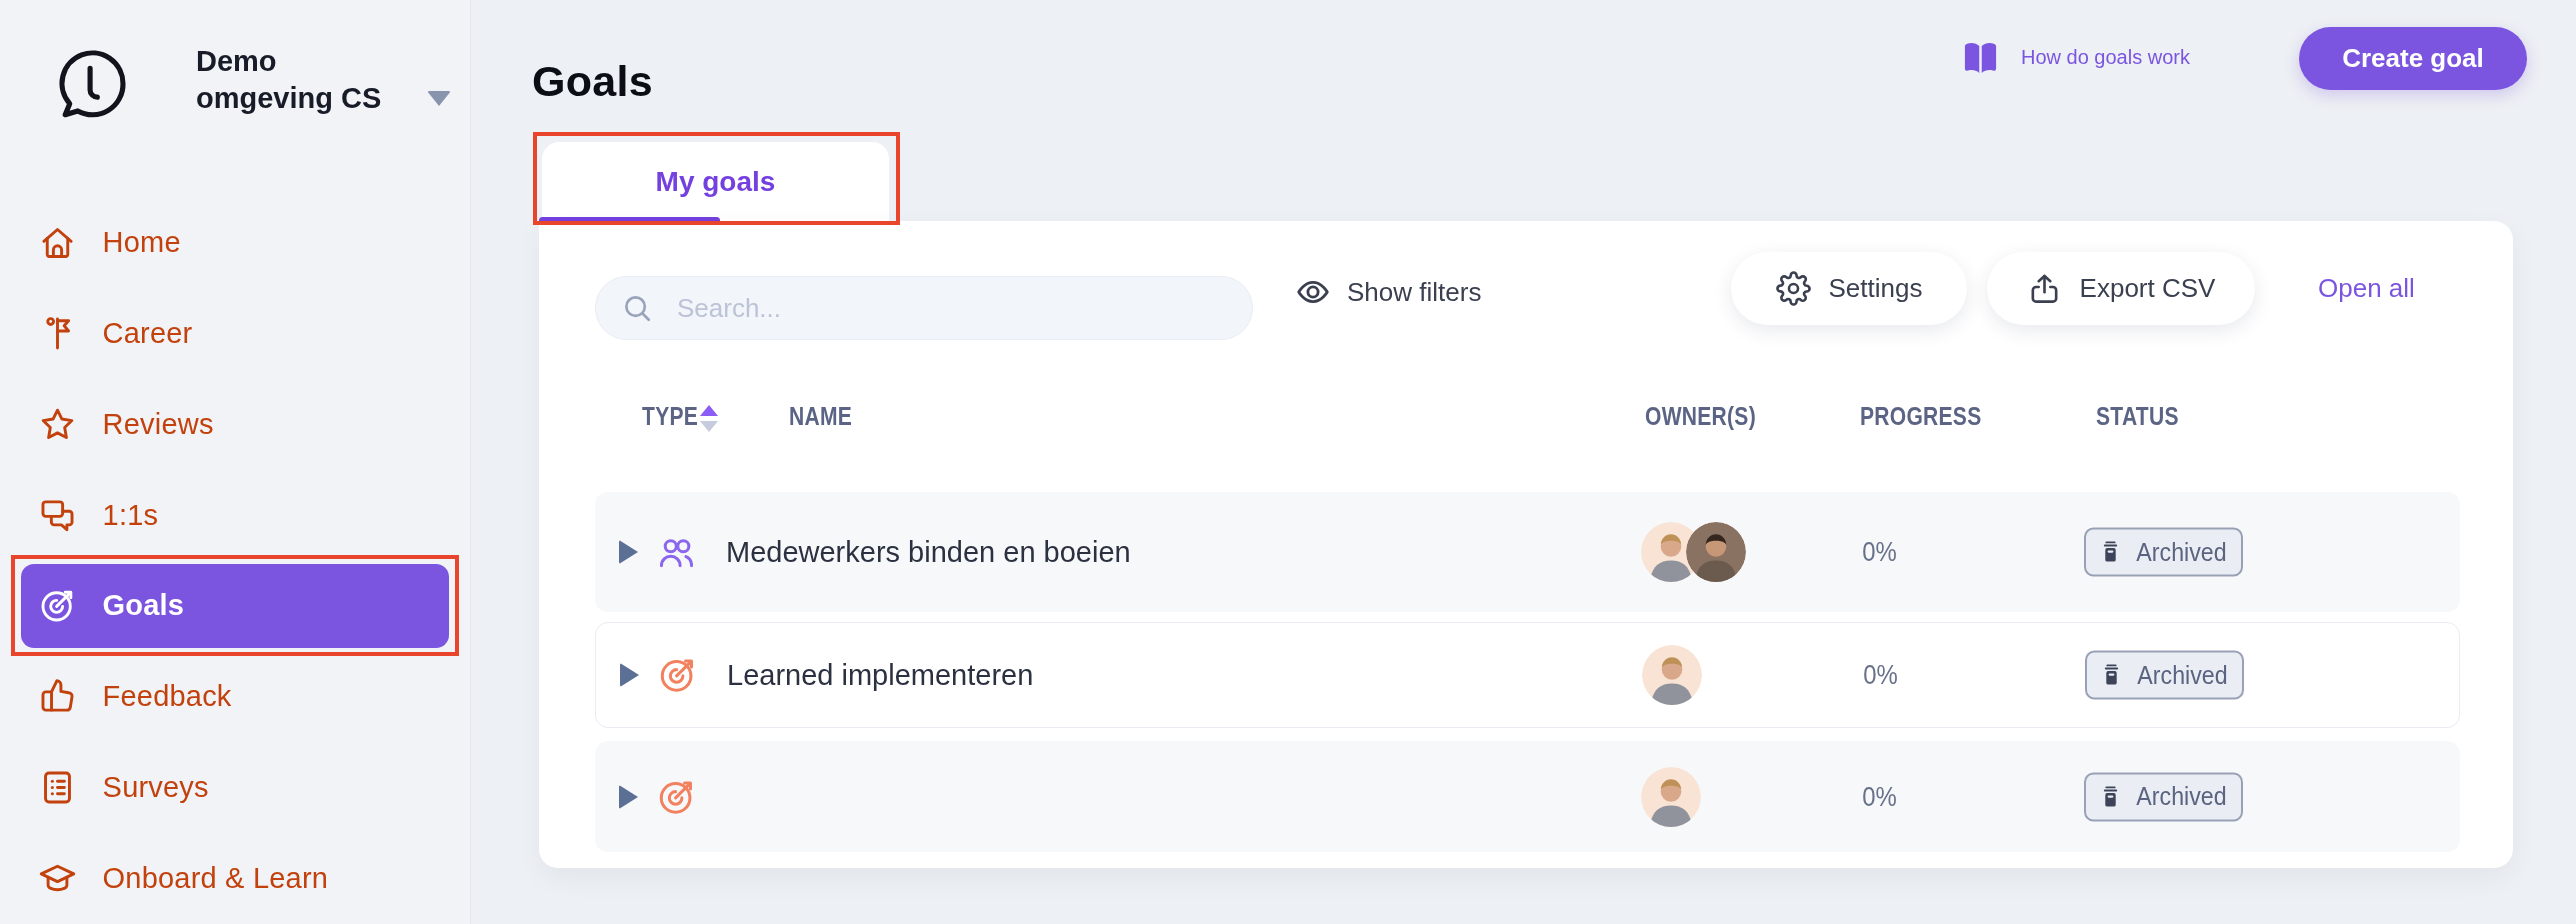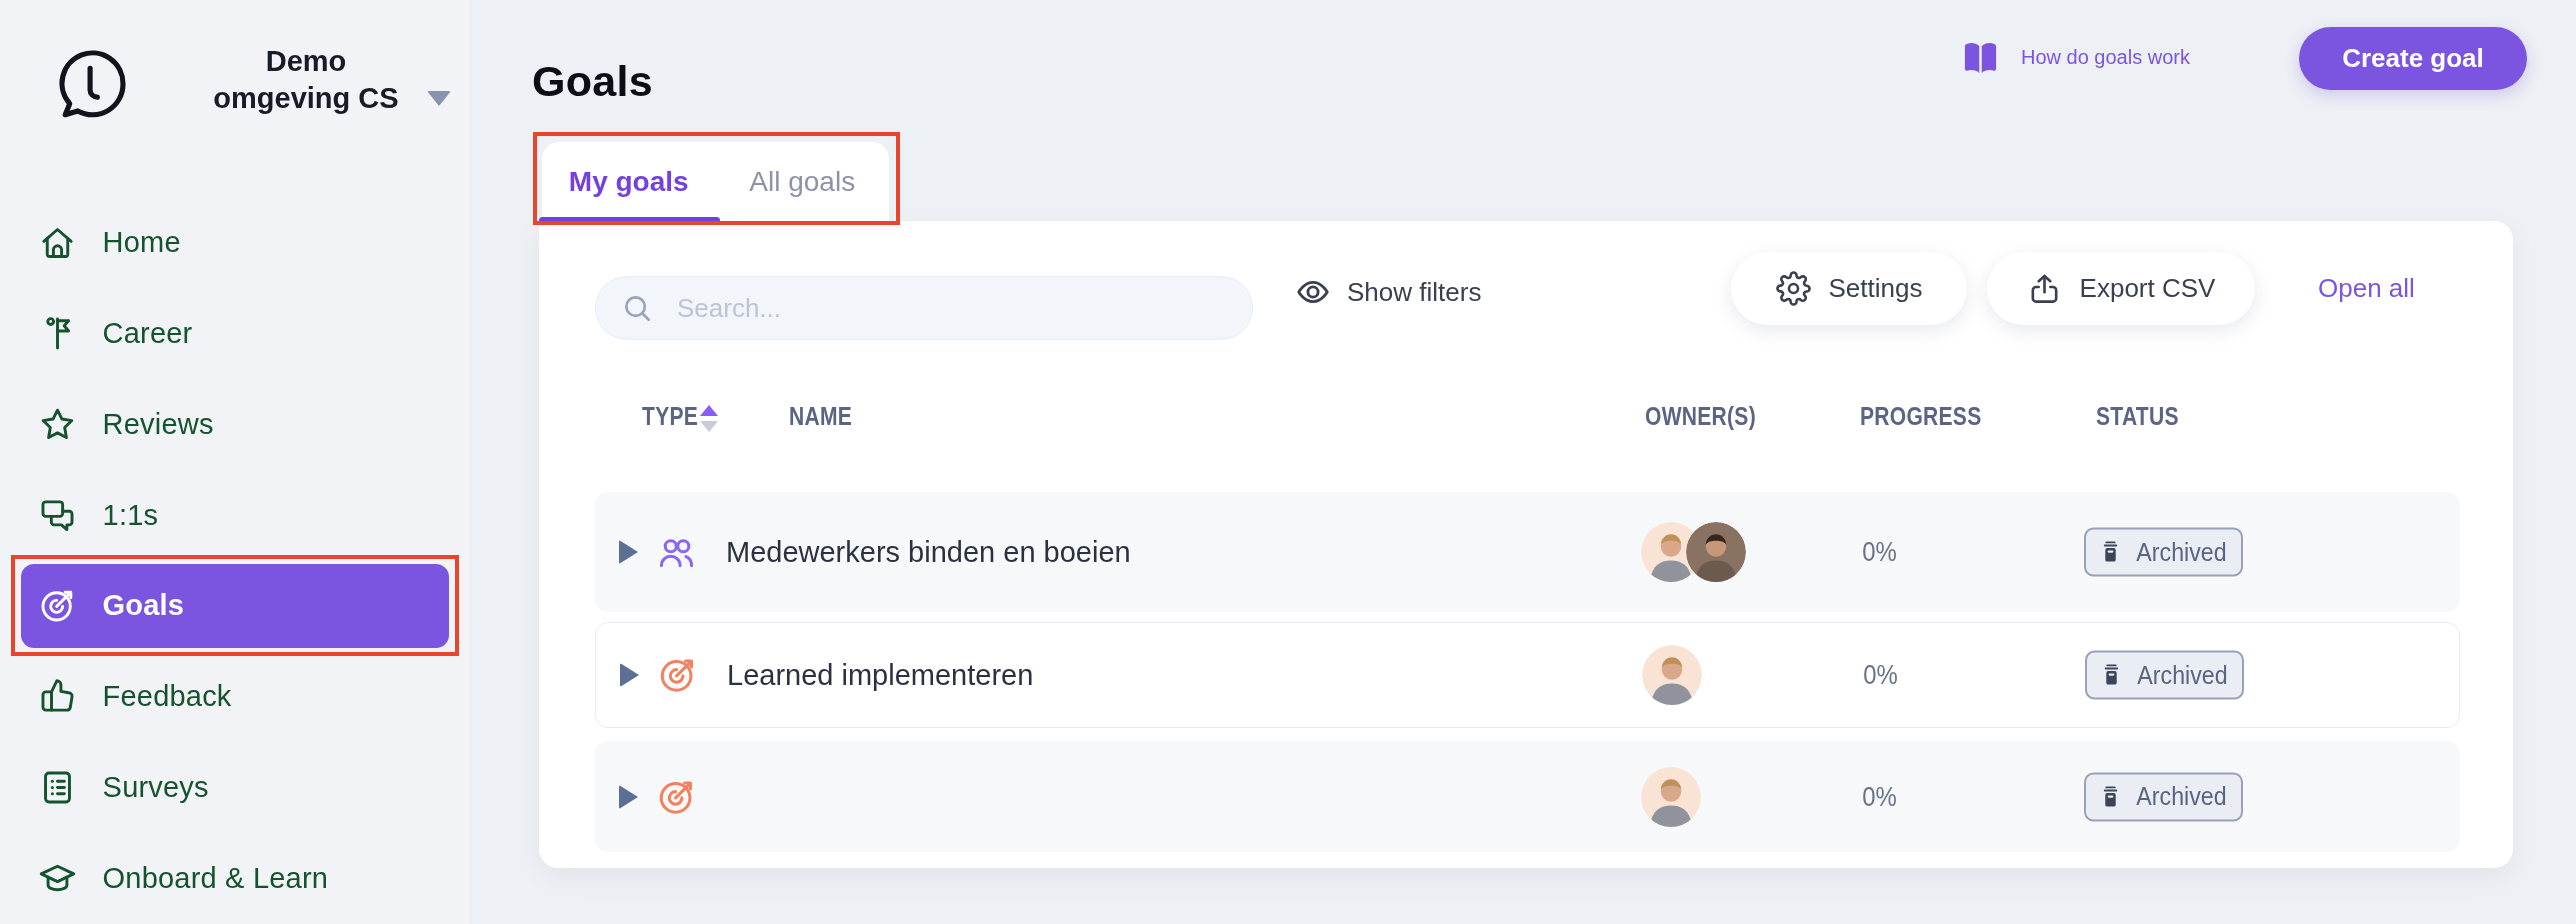--- a/index.html
+++ b/index.html
@@ -4,27 +4,27 @@
 <style>
   html,body{margin:0;padding:0;background:#dfe3e9;}
   *{box-sizing:border-box;}
   #screen{
     position:relative;width:2576px;height:924px;overflow:hidden;
     background:#edf0f4;font-family:"Liberation Sans",sans-serif;
     -webkit-font-smoothing:antialiased;
   }
   
   .sidebar{position:absolute;left:0;top:0;width:471px;height:924px;background:#f1f3f6;border-right:1.9px solid #e4e7ed;}
-  .workspace{position:absolute;left:54px;top:39px;width:394px;height:122px;cursor:pointer;text-align:center;}
+  .workspace{position:absolute;left:54px;top:39px;width:394px;height:122px;cursor:pointer;}
   .logo{position:absolute;left:0;top:3.7px;width:77px;height:81px;color:#11141c;}
   .logo svg{width:100%;height:100%;}
   .ws-name{position:absolute;left:142px;top:3.7px;width:220px;font-size:29px;line-height:37px;font-weight:700;color:#171c28;}
   .caret-down{position:absolute;left:373px;top:52px;width:0;height:0;border-left:12.2px solid transparent;border-right:12.2px solid transparent;border-top:15px solid #8893ae;border-radius:2.8px;}
   .nav{position:absolute;left:0;top:197px;width:471px;}
-  .nav-item{position:relative;height:91px;margin:0 22.5px 0 20.6px;padding-left:16px;display:flex;align-items:center;gap:25px;border-radius:13px;color:#14532d;cursor:pointer;}
+  .nav-item{position:relative;height:91px;margin:0 22.5px 0 20.6px;padding-left:16px;display:flex;align-items:center;gap:25px;border-radius:13px;color:#c2410c;cursor:pointer;}
   .nav-item .icon{width:41px;height:41px;flex:none;}
   .nav-item .icon svg{width:100%;height:100%;}
   .nav-label{font-size:29px;font-weight:500;letter-spacing:0.2px;}
   .nav-item.active{background:#7b55e0;color:#ffffff;height:84px;margin-top:2.8px;margin-bottom:3.7px;}
   .nav-item.active .nav-label{font-weight:600;}
   .annotated::after{content:"";position:absolute;left:-9.4px;right:-10.3px;top:-8.4px;bottom:-8.4px;border:4.7px solid #e8452c;pointer-events:none;}
   
   .page-title{position:absolute;left:532px;top:28px;font-size:43px;font-weight:800;color:#0b0e15;letter-spacing:0.3px;}
   .help-link{position:absolute;left:1959px;top:36px;display:flex;align-items:center;gap:19px;color:#7b55e0;cursor:pointer;}
   .help-link .icon{width:43px;height:43px;}
@@ -177,21 +177,20 @@
         <path d="M11.3 5.6C9.6 3.9 6.9 3.5 4.6 4.3c-.9.3-1.3.8-1.3 1.6v12.2c0 1 .8 1.5 1.8 1.2 2.1-.6 4.6-.2 6.2 1.3zM12.7 5.6c1.7-1.7 4.4-2.1 6.7-1.3.9.3 1.3.8 1.3 1.6v12.2c0 1-.8 1.5-1.8 1.2-2.1-.6-4.6-.2-6.2 1.3z"></path>
       </svg>
     </span>
     <span class="help-label">How do goals work</span>
   </div>
 
   <div class="create-btn">Create goal</div>
 
   <div class="tabstrip">
     <div class="tab active">My goals</div>
-    <div class="tab">All goals</div>
     <span class="tab-underline"></span>
   </div>
   <div class="annot-box annot-tabs"></div>
 
   <section class="card">
 
     <div class="search">
       <span class="icon">
         <svg viewBox="0 0 24 24" fill="none" stroke="currentColor" stroke-width="1.9" stroke-linecap="round">
           <circle cx="11" cy="11" r="6.5"></circle>

